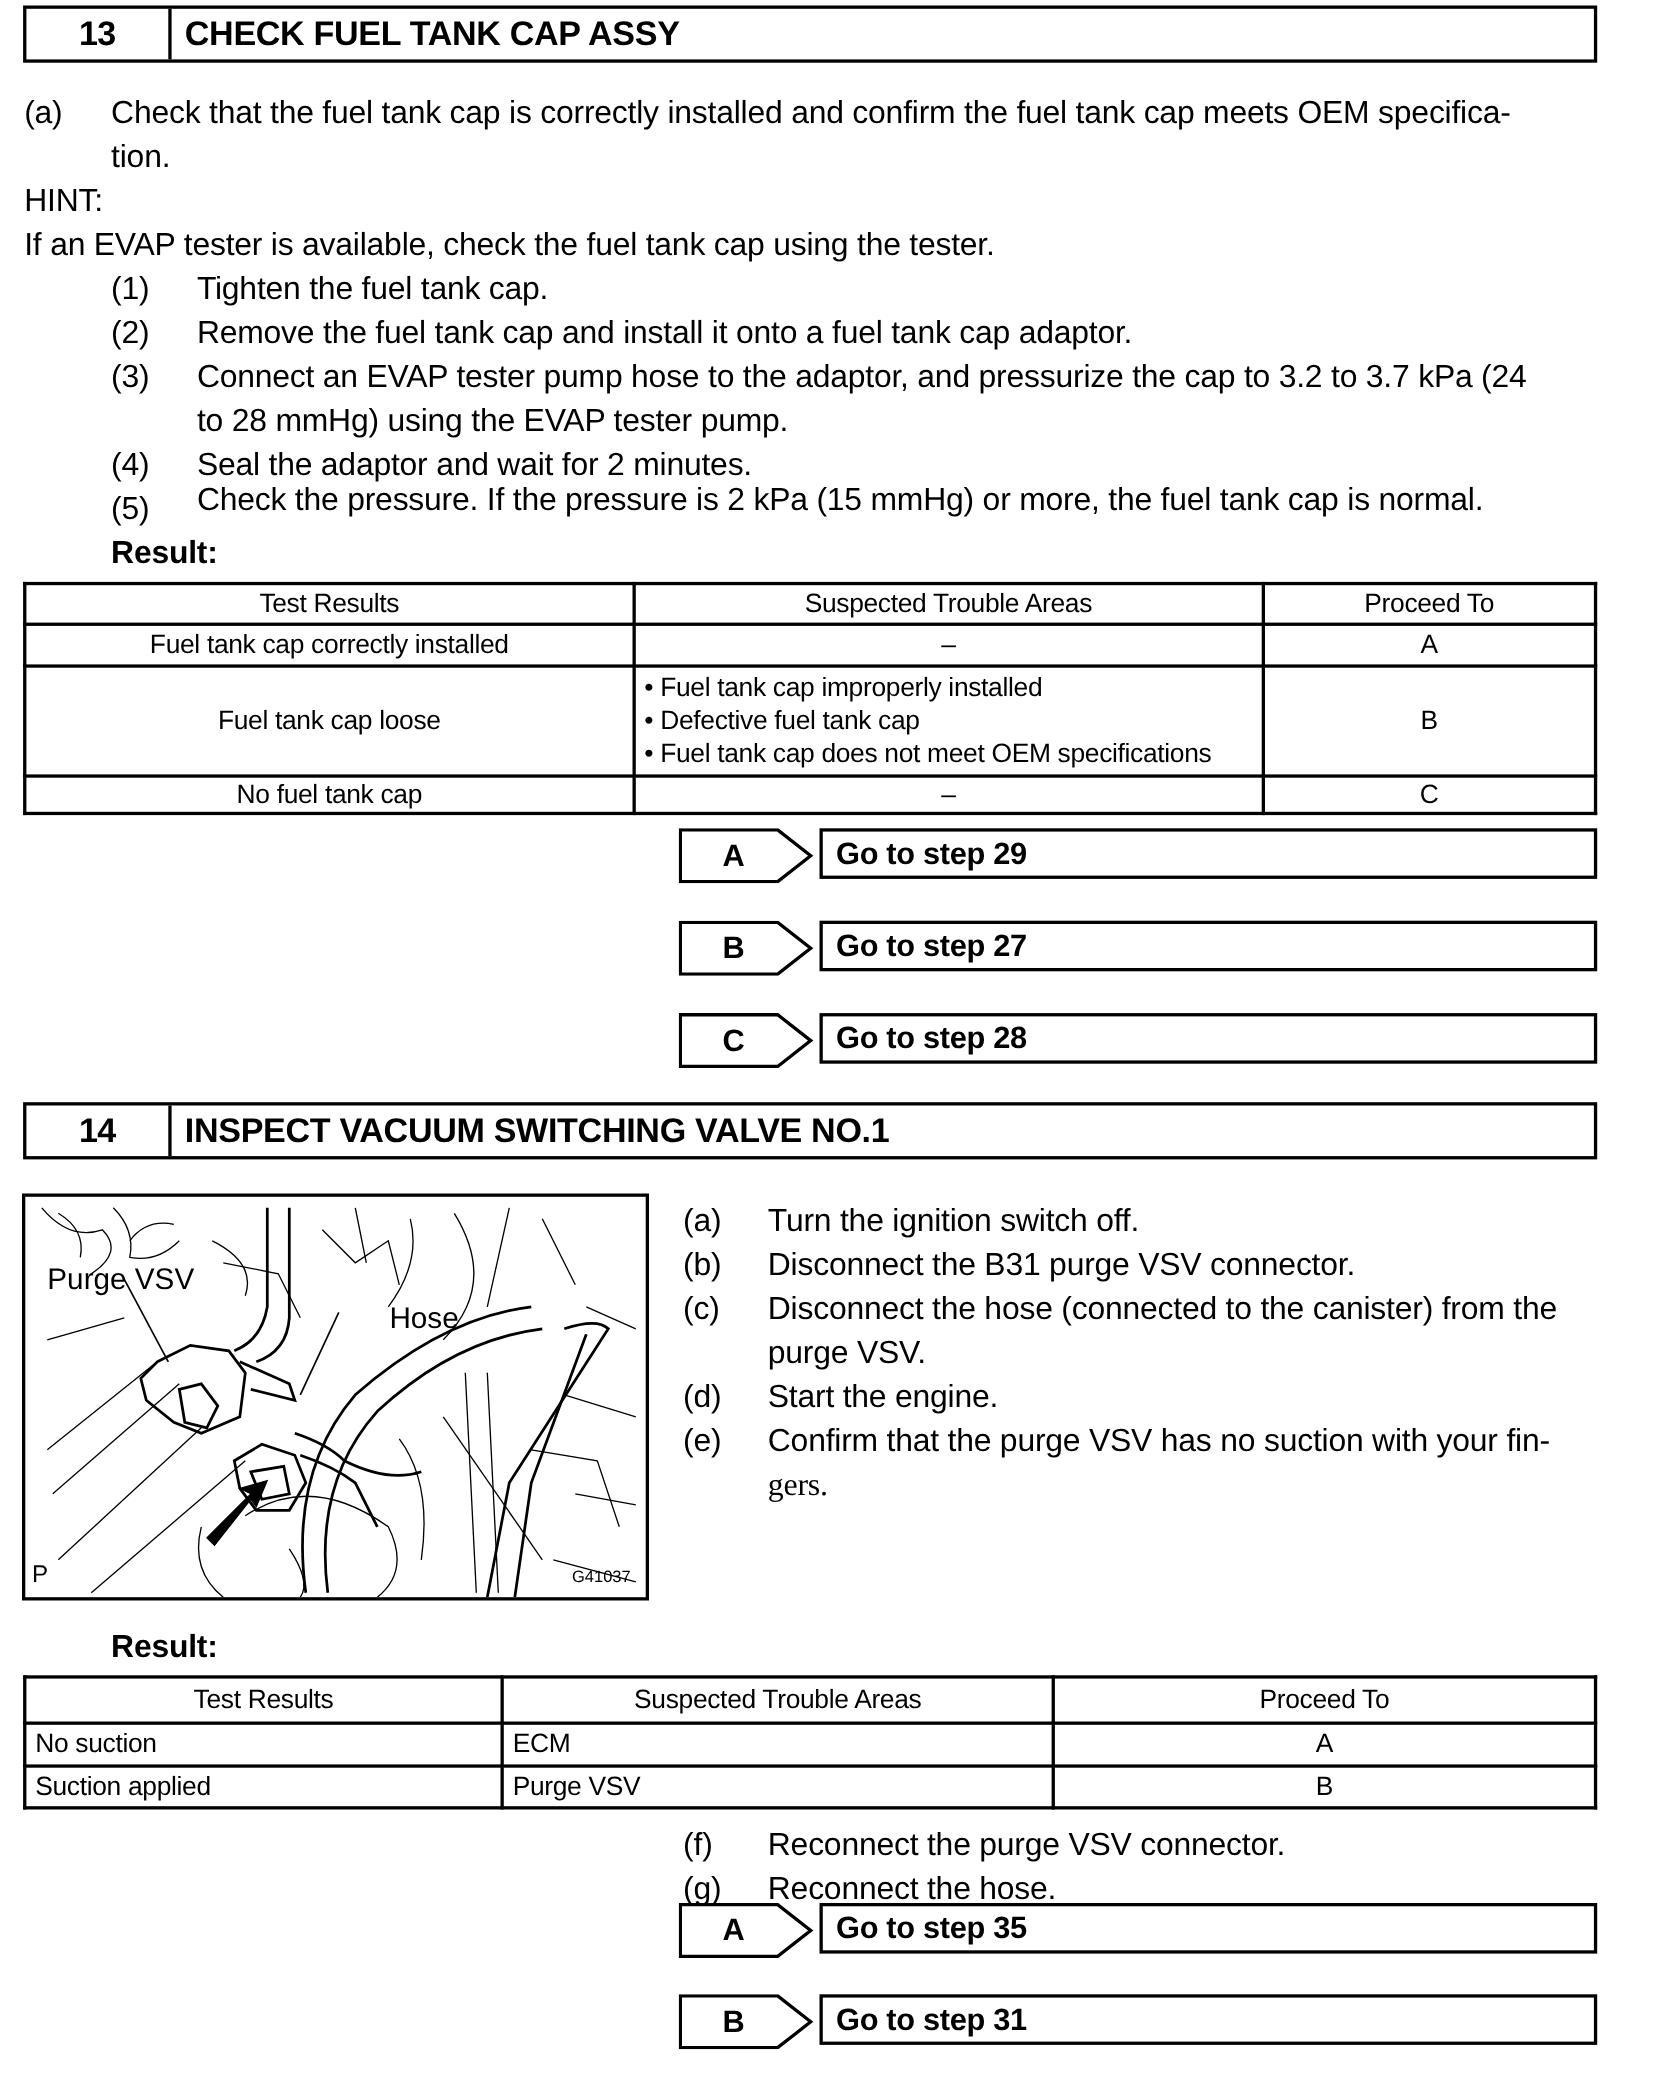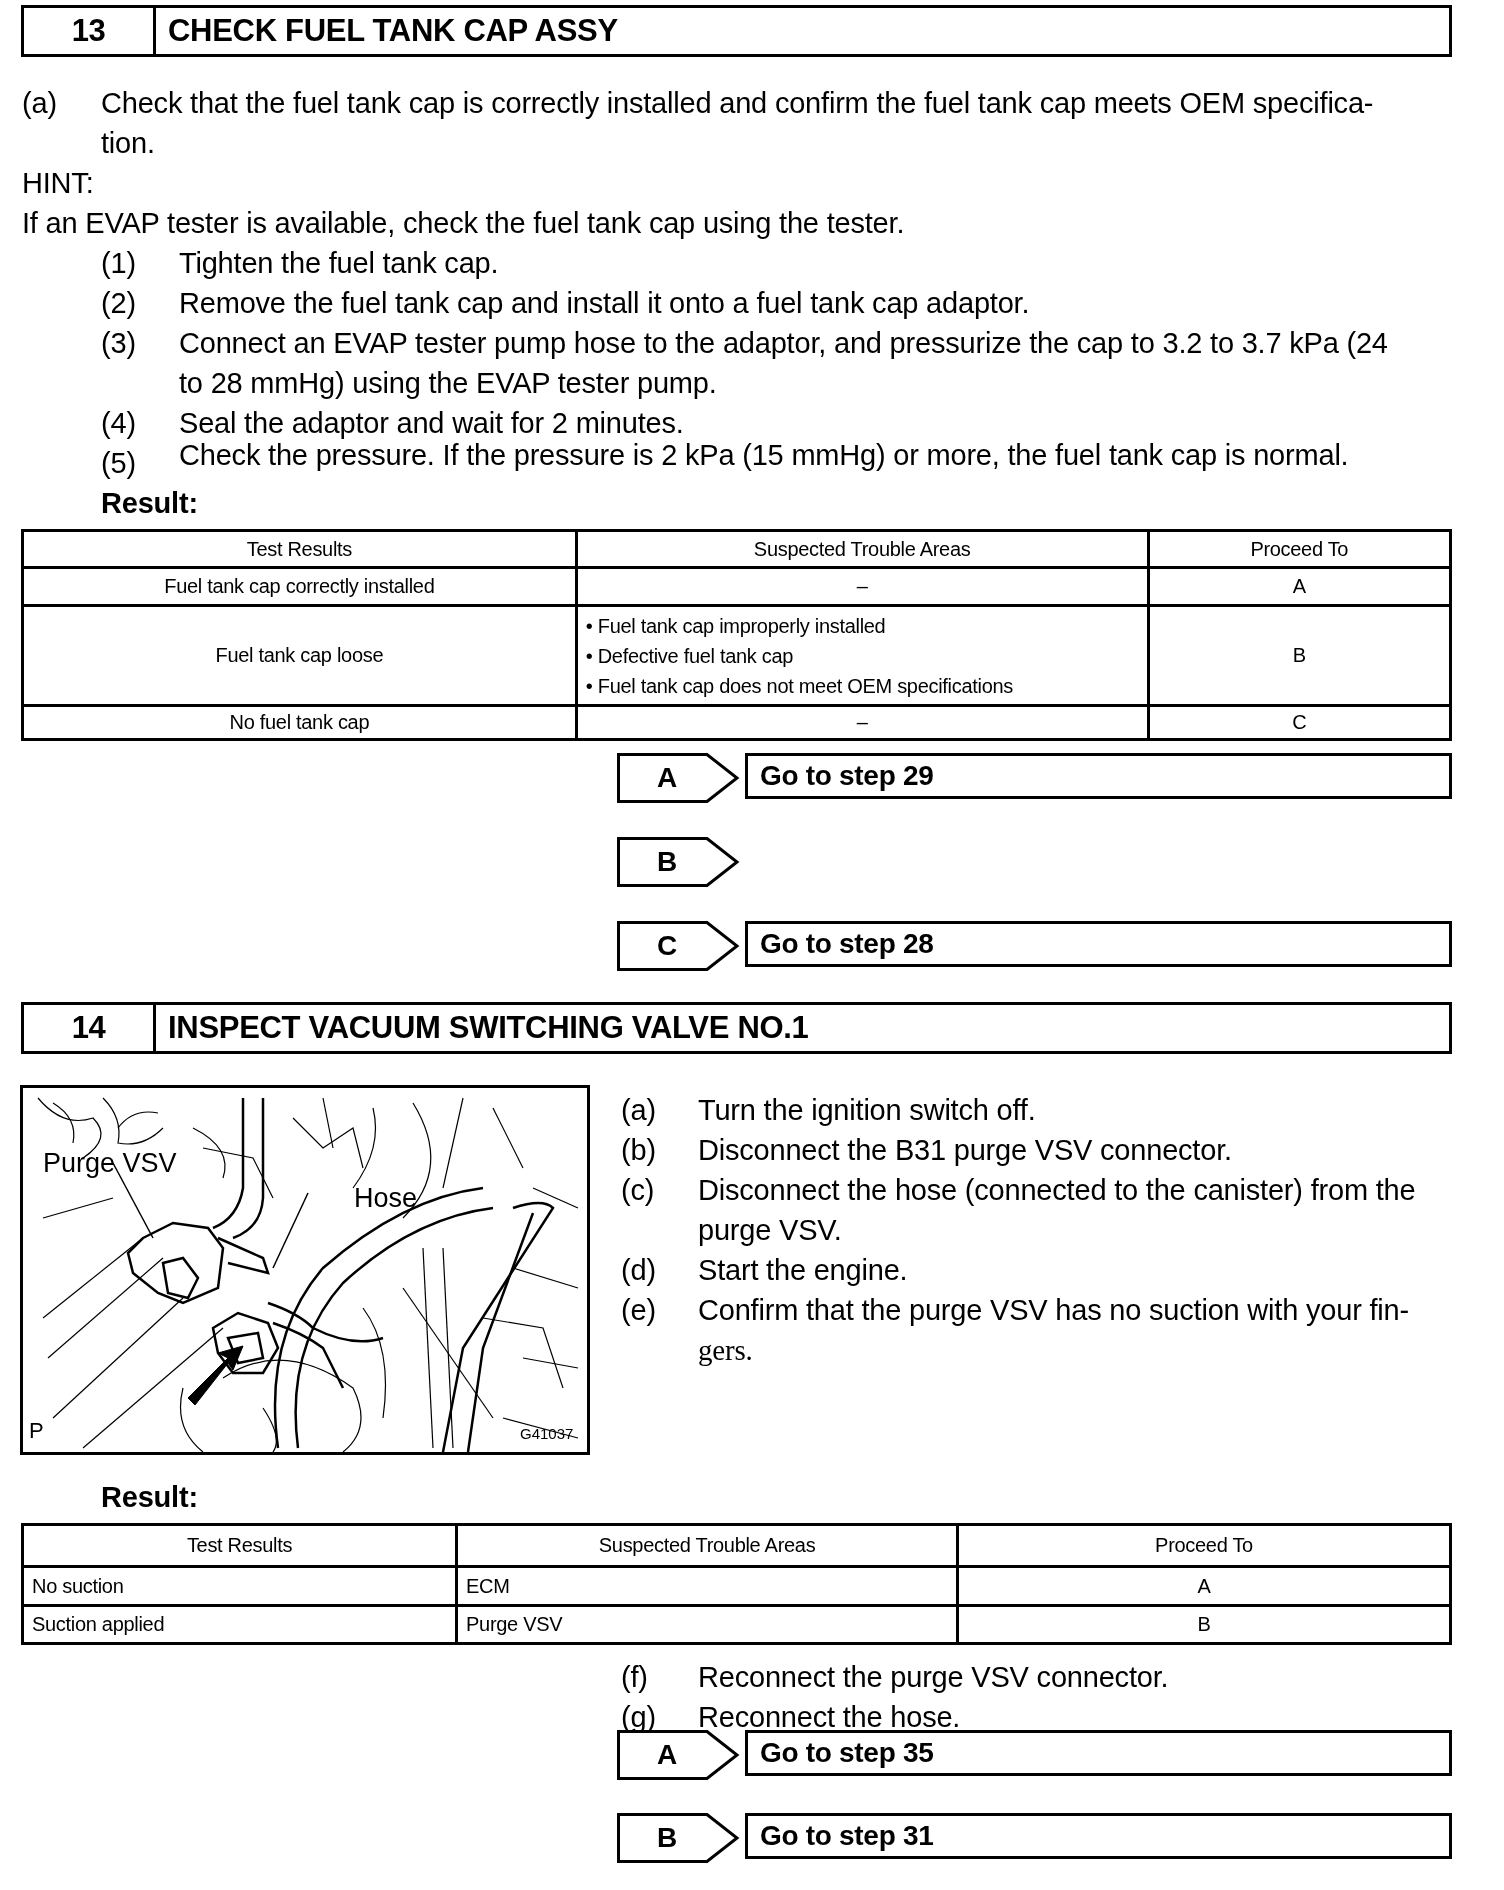--- a/index.html
+++ b/index.html
@@ -7,21 +7,21 @@
          font-family: "Liberation Sans", sans-serif; color: #000; }
   .step-header { position: absolute; left: 21px; width: 1431px; height: 52px;
                  border: 3px solid #000; box-sizing: border-box; display: flex; }
   .step-num { width: 132px; border-right: 3px solid #000; box-sizing: border-box;
               font-weight: bold; font-size: 31px; display: flex; align-items: center;
               justify-content: center; letter-spacing: -0.5px; }
   .step-title { padding-left: 12px; font-weight: bold; font-size: 31px;
                 display: flex; align-items: center; letter-spacing: -0.3px; }
   .line { position: absolute; font-size: 29px; line-height: 40px; white-space: nowrap; letter-spacing: -0.2px; }
   .bold { font-weight: bold; }
-  table.res { position: absolute; border-collapse: collapse; font-size: 20px; letter-spacing: -0.3px; }
+  table.res { position: absolute; border-collapse: collapse; font-size: 24px; letter-spacing: -0.3px; }
   table.res td { border: 3px solid #000; padding: 0 8px; box-sizing: border-box; }
   table.res td.c { text-align: center; }
   .bullets { line-height: 30px; }
   .go { position: absolute; height: 50px; }
   .go-label { position: absolute; left: 0; top: 0; width: 125px; height: 50px; }
   .go-label svg { position: absolute; left: 0; top: 0; }
   .go-letter { position: absolute; left: 0; width: 100px; top: 0; height: 50px;
                display: flex; align-items: center; justify-content: center;
                font-weight: bold; font-size: 28px; }
   .go-box { position: absolute; left: 128px; top: 0; width: 707px; height: 46px;
@@ -108,20 +108,21 @@
   </div>
   <div class="go-box">Go to step 29</div>
 </div>
 <div class="go" style="left:617px; top:837px; width:835px;">
   <div class="go-label">
     <svg width="125" height="50">
       <polygon points="1.5,1.5 90,1.5 120,25 90,48.5 1.5,48.5" fill="#fff" stroke="#000" stroke-width="3"></polygon>
     </svg>
     <div class="go-letter">B</div>
   </div>
+  <div class="go-box">Go to step 27</div>
 </div>
 <div class="go" style="left:617px; top:921px; width:835px;">
   <div class="go-label">
     <svg width="125" height="50">
       <polygon points="1.5,1.5 90,1.5 120,25 90,48.5 1.5,48.5" fill="#fff" stroke="#000" stroke-width="3"></polygon>
     </svg>
     <div class="go-letter">C</div>
   </div>
   <div class="go-box">Go to step 28</div>
 </div>

